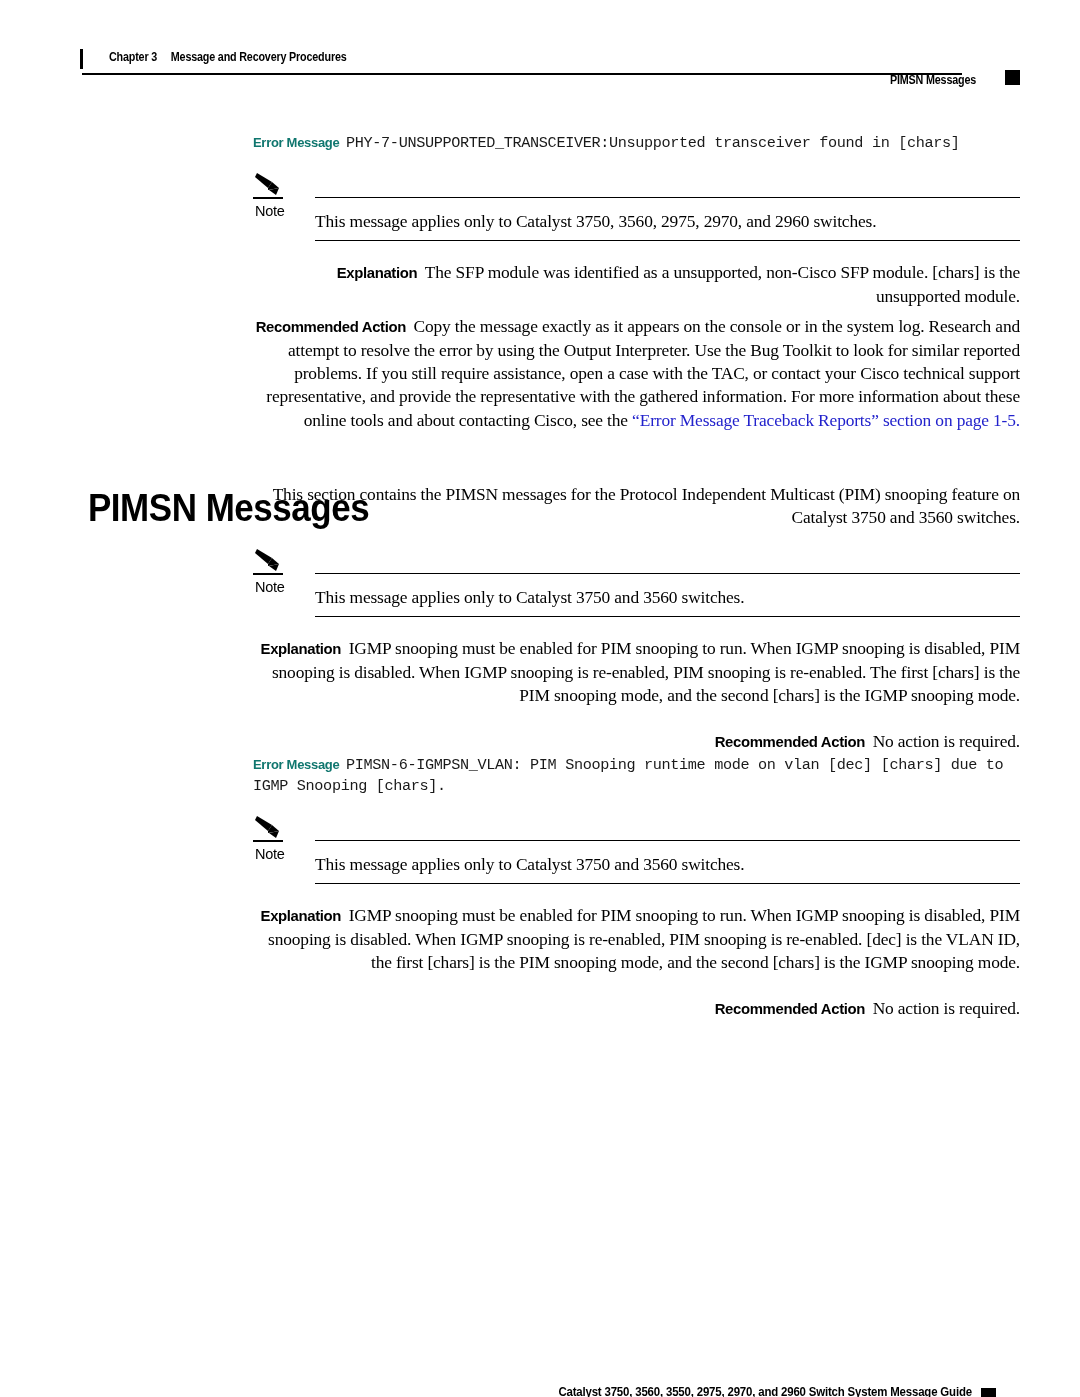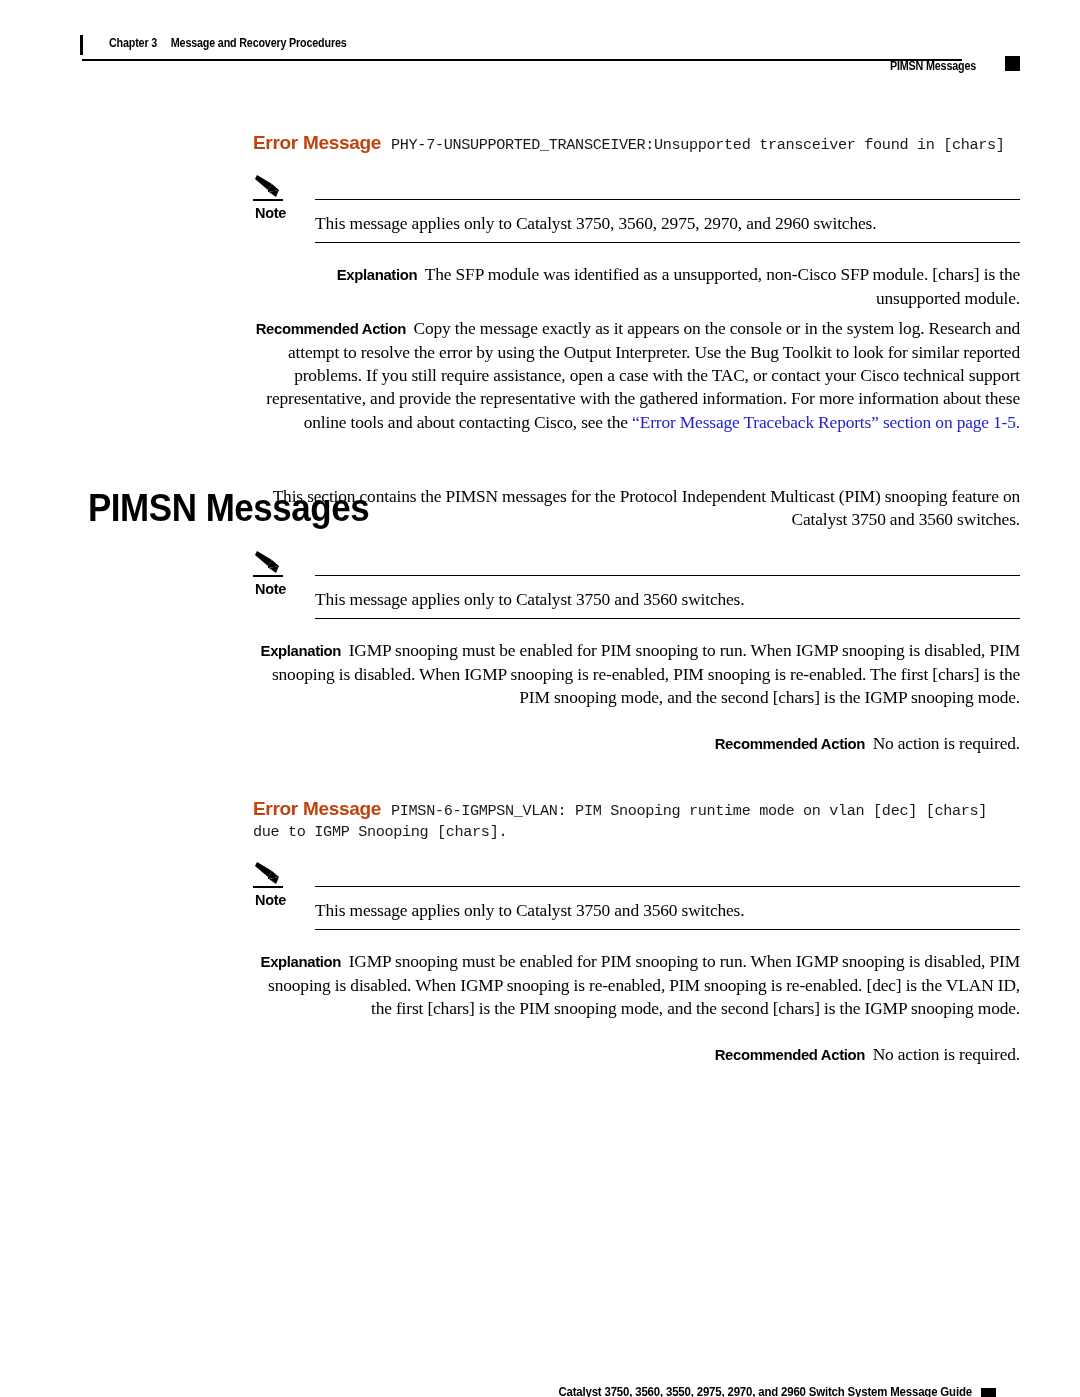--- a/index.html
+++ b/index.html
@@ -15,21 +15,21 @@
     font-family: "Liberation Serif", serif;
     color: #000000;
     overflow: hidden;
     box-sizing: border-box;
   }
 
   
   .page-header {
     position: absolute;
     left: 80px;
-    top: 33px;
+    top: 47px;
     width: 940px;
     height: 46px;
   }
   .header-tick {
     position: absolute;
     left: 0;
     top: 2px;
     width: 3px;
     height: 20px;
     background: #000;
@@ -90,23 +90,23 @@
     font-family: "Liberation Mono", monospace;
     font-size: 15.2px;
     line-height: 21px;
     letter-spacing: -0.35px;
     color: #1a1a1a;
     text-align: left;
   }
   .msg-label {
     font-family: "Liberation Sans", sans-serif;
     font-weight: bold;
-    font-size: 19px;
+    font-size: 13px;
     letter-spacing: -0.3px;
-    color: #c2410c;
+    color: #0f766e;
     display: inline;
     text-align: center;
   }
   .msg-label::after { content: "\00a0\00a0"; }
 
   
   .note {
     position: relative;
     margin-top: 17px;
   }
@@ -137,21 +137,21 @@
   .note-body {
     position: relative;
     padding-top: 32px;
     padding-bottom: 8px;
   }
   .note-label {
     position: absolute;
     left: 2px;
     top: 32px;
     font-family: "Liberation Sans", sans-serif;
-    font-weight: bold;
+    font-weight: normal;
     font-size: 14.5px;
     letter-spacing: -0.3px;
   }
   .note-text {
     margin-left: 62px;
     font-size: 17.4px;
     line-height: 23px;
     letter-spacing: -0.15px;
     margin-top: 7px;
   }
@@ -339,21 +339,21 @@
     </div>
 
     <div class="para" style="margin-top:20px;">
       <span class="para-label">Explanation</span><span>IGMP snooping must be enabled for PIM snooping to run. When IGMP snooping is disabled, PIM snooping is disabled. When IGMP snooping is re-enabled, PIM snooping is re-enabled. The first [chars] is the PIM snooping mode, and the second [chars] is the IGMP snooping mode.</span>
     </div>
 
     <div class="para" style="margin-top:22px;">
       <span class="para-label">Recommended Action</span><span>No action is required.</span>
     </div>
 
-    <div class="msg-block" style="margin-top:42px;">
+    <div class="msg-block" style="">
       <span class="msg-label">Error Message</span><span>PIMSN-6-IGMPSN_VLAN: PIM Snooping runtime mode on vlan [dec] [chars] due to IGMP Snooping [chars].</span>
     </div>
 
     <div class="note">
       <div class="note-icon">
         <svg width="34" height="28" viewBox="0 0 34 28">
           <polygon points="2,2 17,11 13,17 0,6" fill="#000"></polygon>
           <polygon points="17,11 24,17 13,19 13,17" fill="#000"></polygon>
           <polygon points="24,17 21,24 14,19" fill="#000"></polygon>
         </svg>

